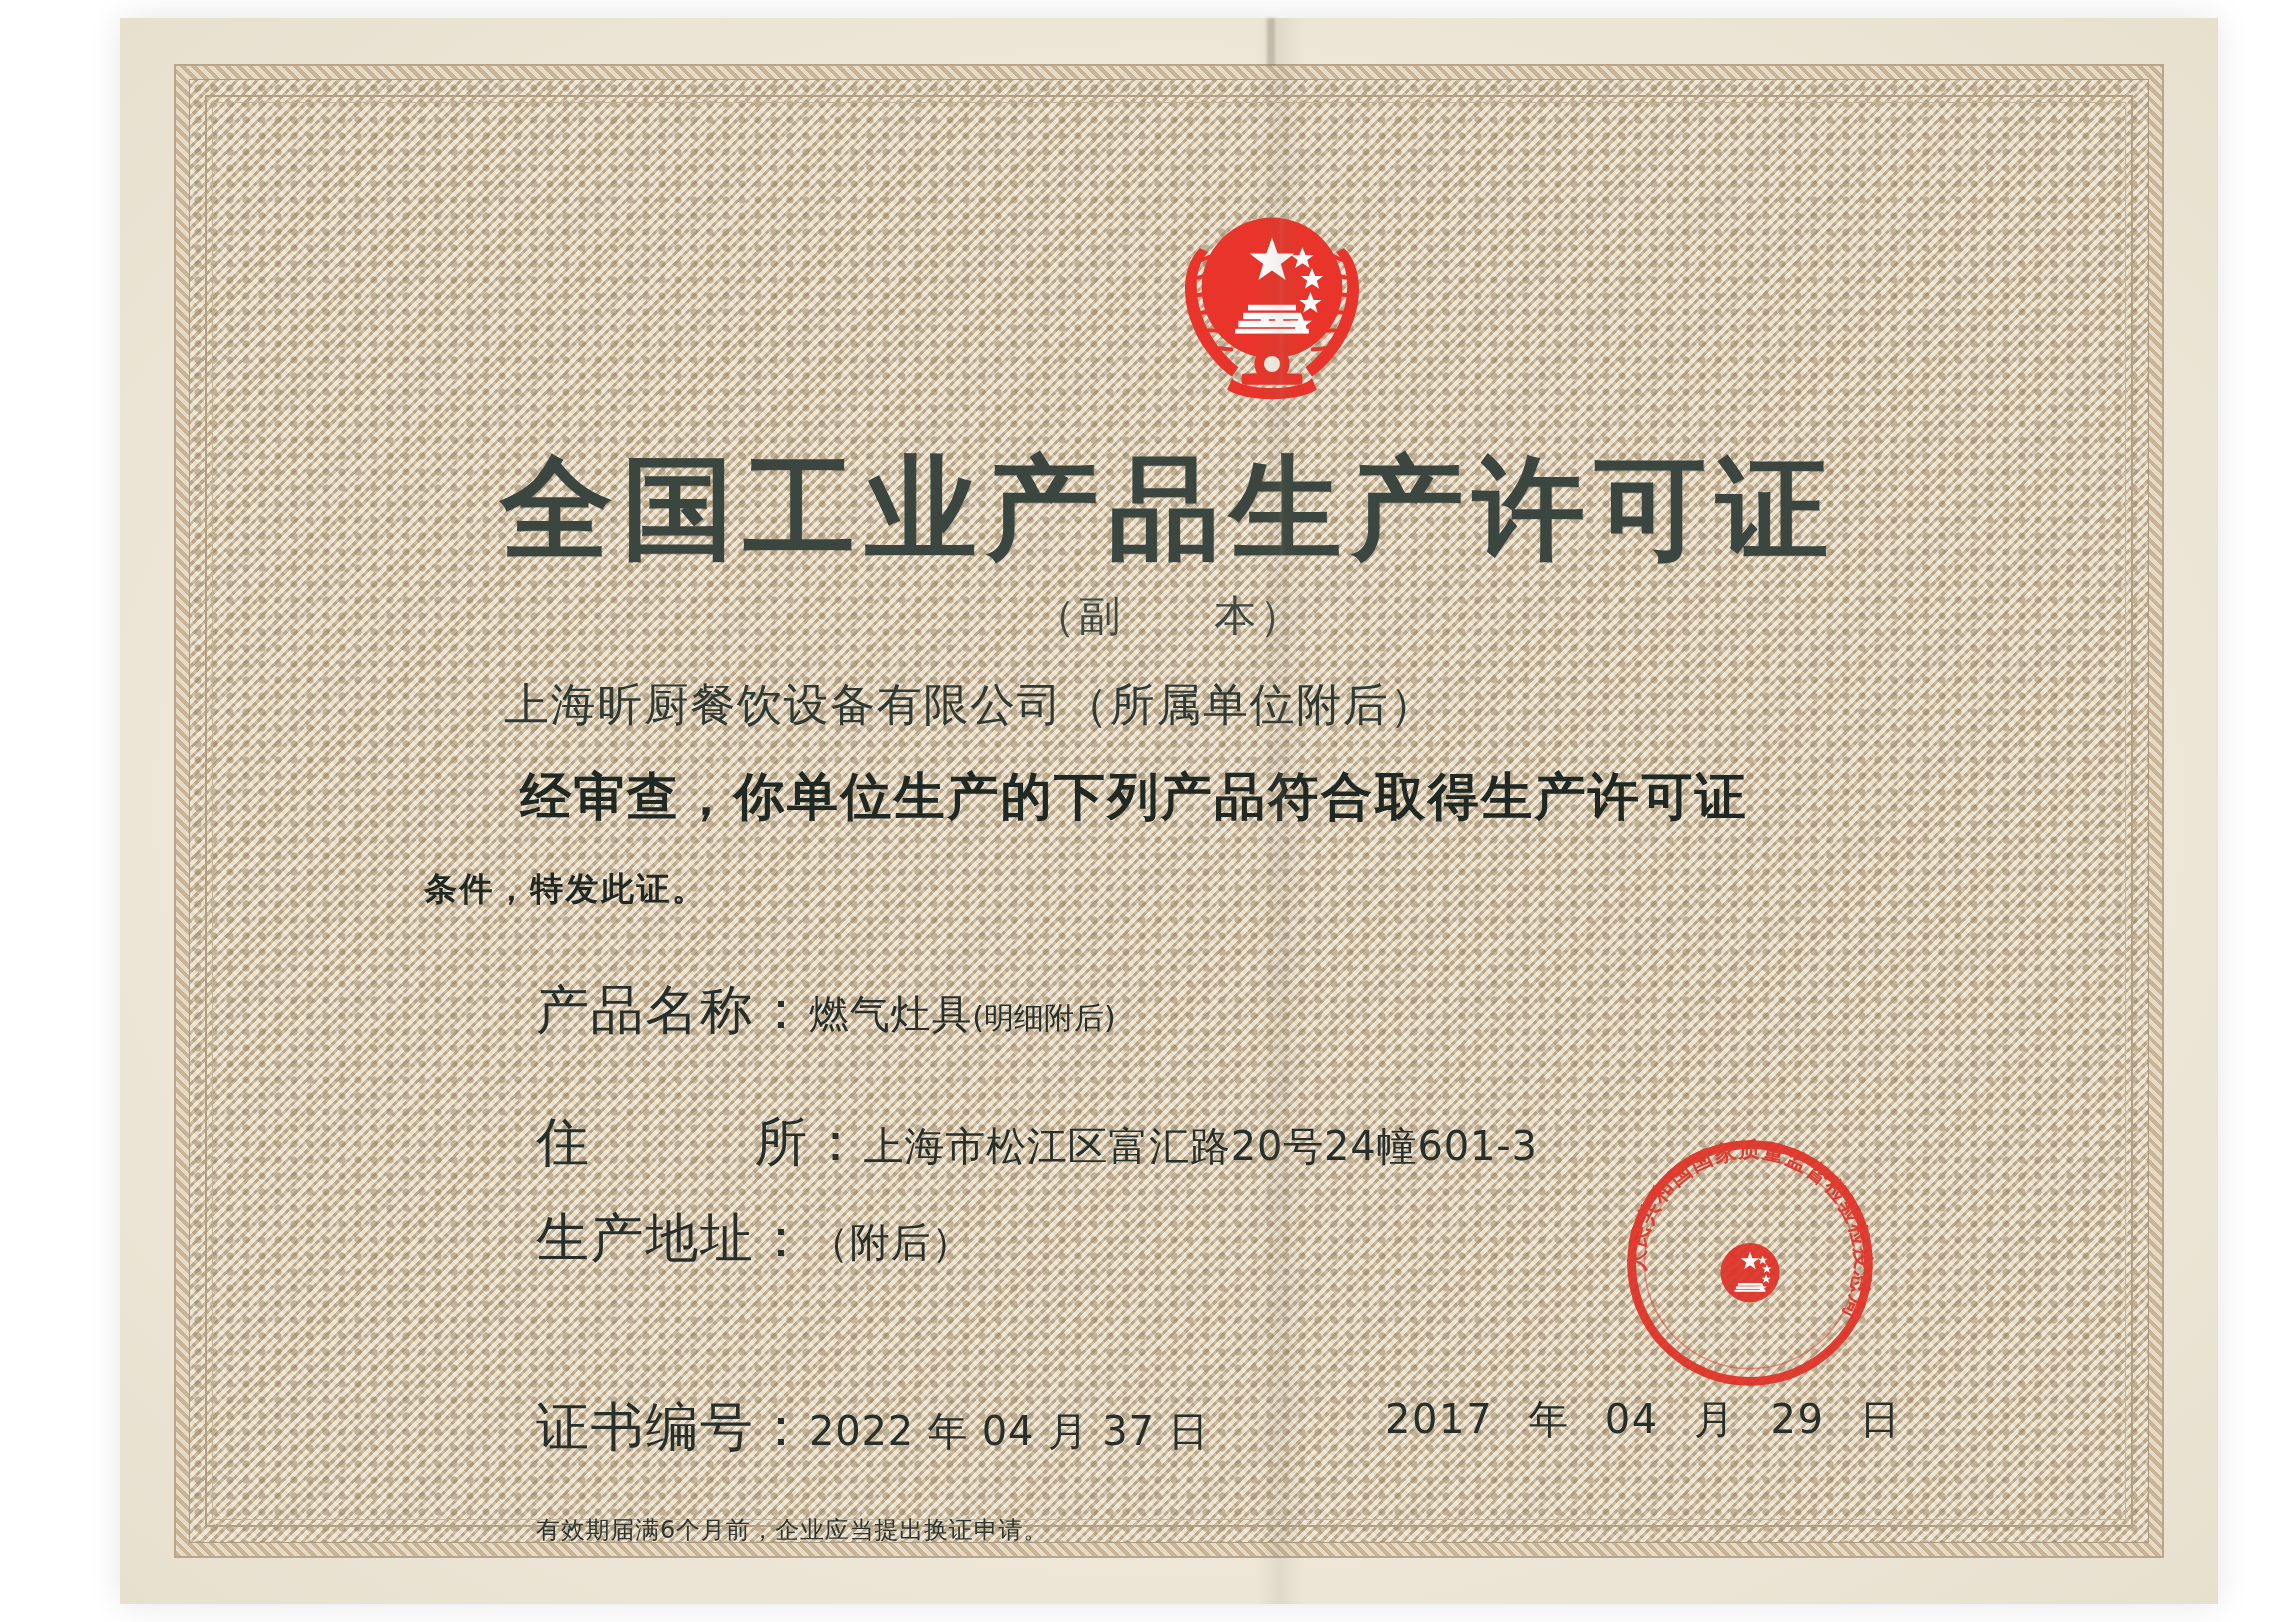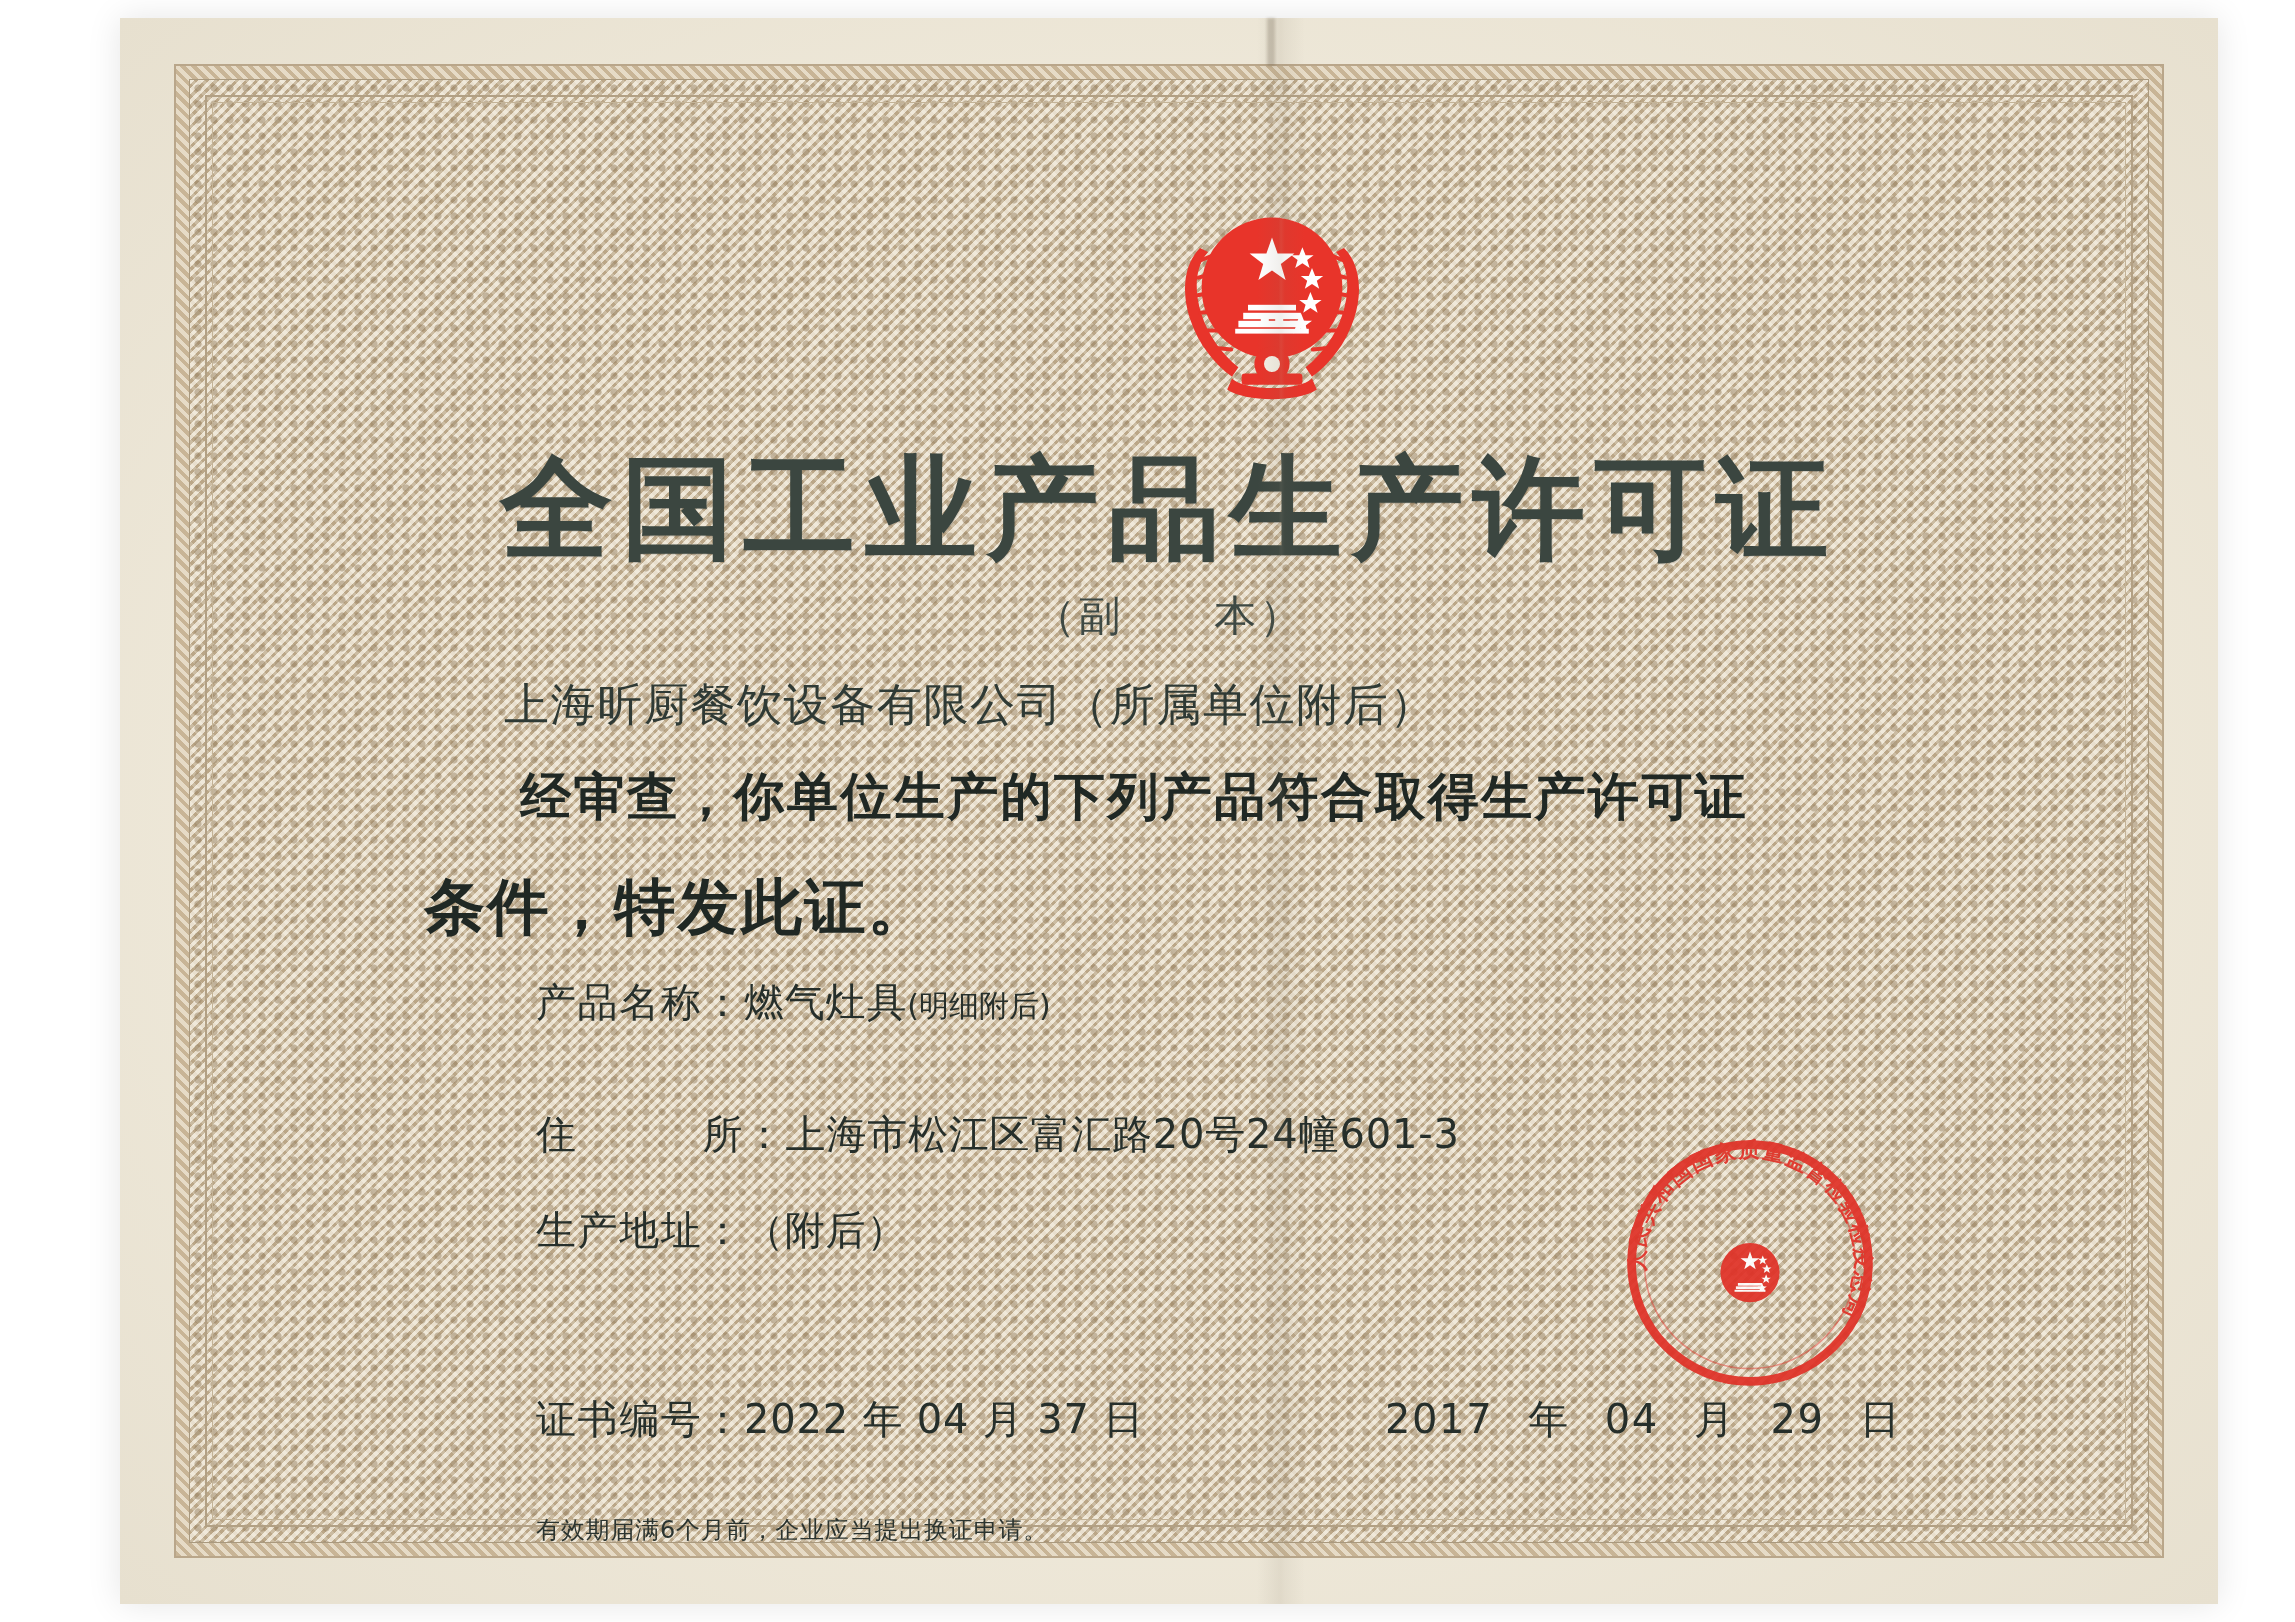--- a/index.html
+++ b/index.html
@@ -182,34 +182,34 @@
     color: #202824;
     letter-spacing: 2.4px;
     white-space: nowrap;
   }
   .statement2 {
     position: absolute;
     left: 304px;
     top: 849px;
     font-family: "DejaVu Sans", "Liberation Sans", sans-serif;
     font-weight: 700;
-    font-size: 61px;
+    font-size: 33px;
     color: #202824;
     letter-spacing: 2.4px;
     white-space: nowrap;
   }
 
   .field {
     position: absolute;
     font-family: "DejaVu Sans", "Liberation Sans", sans-serif;
     color: #262f2b;
     white-space: nowrap;
   }
   .field .lbl {
-    font-size: 40px;
+    font-size: 53px;
     letter-spacing: 1.6px;
   }
   .field .val {
     font-size: 40px;
     letter-spacing: 0.8px;
   }
   .field .val-small {
     font-size: 30px;
     letter-spacing: 0px;
   }

